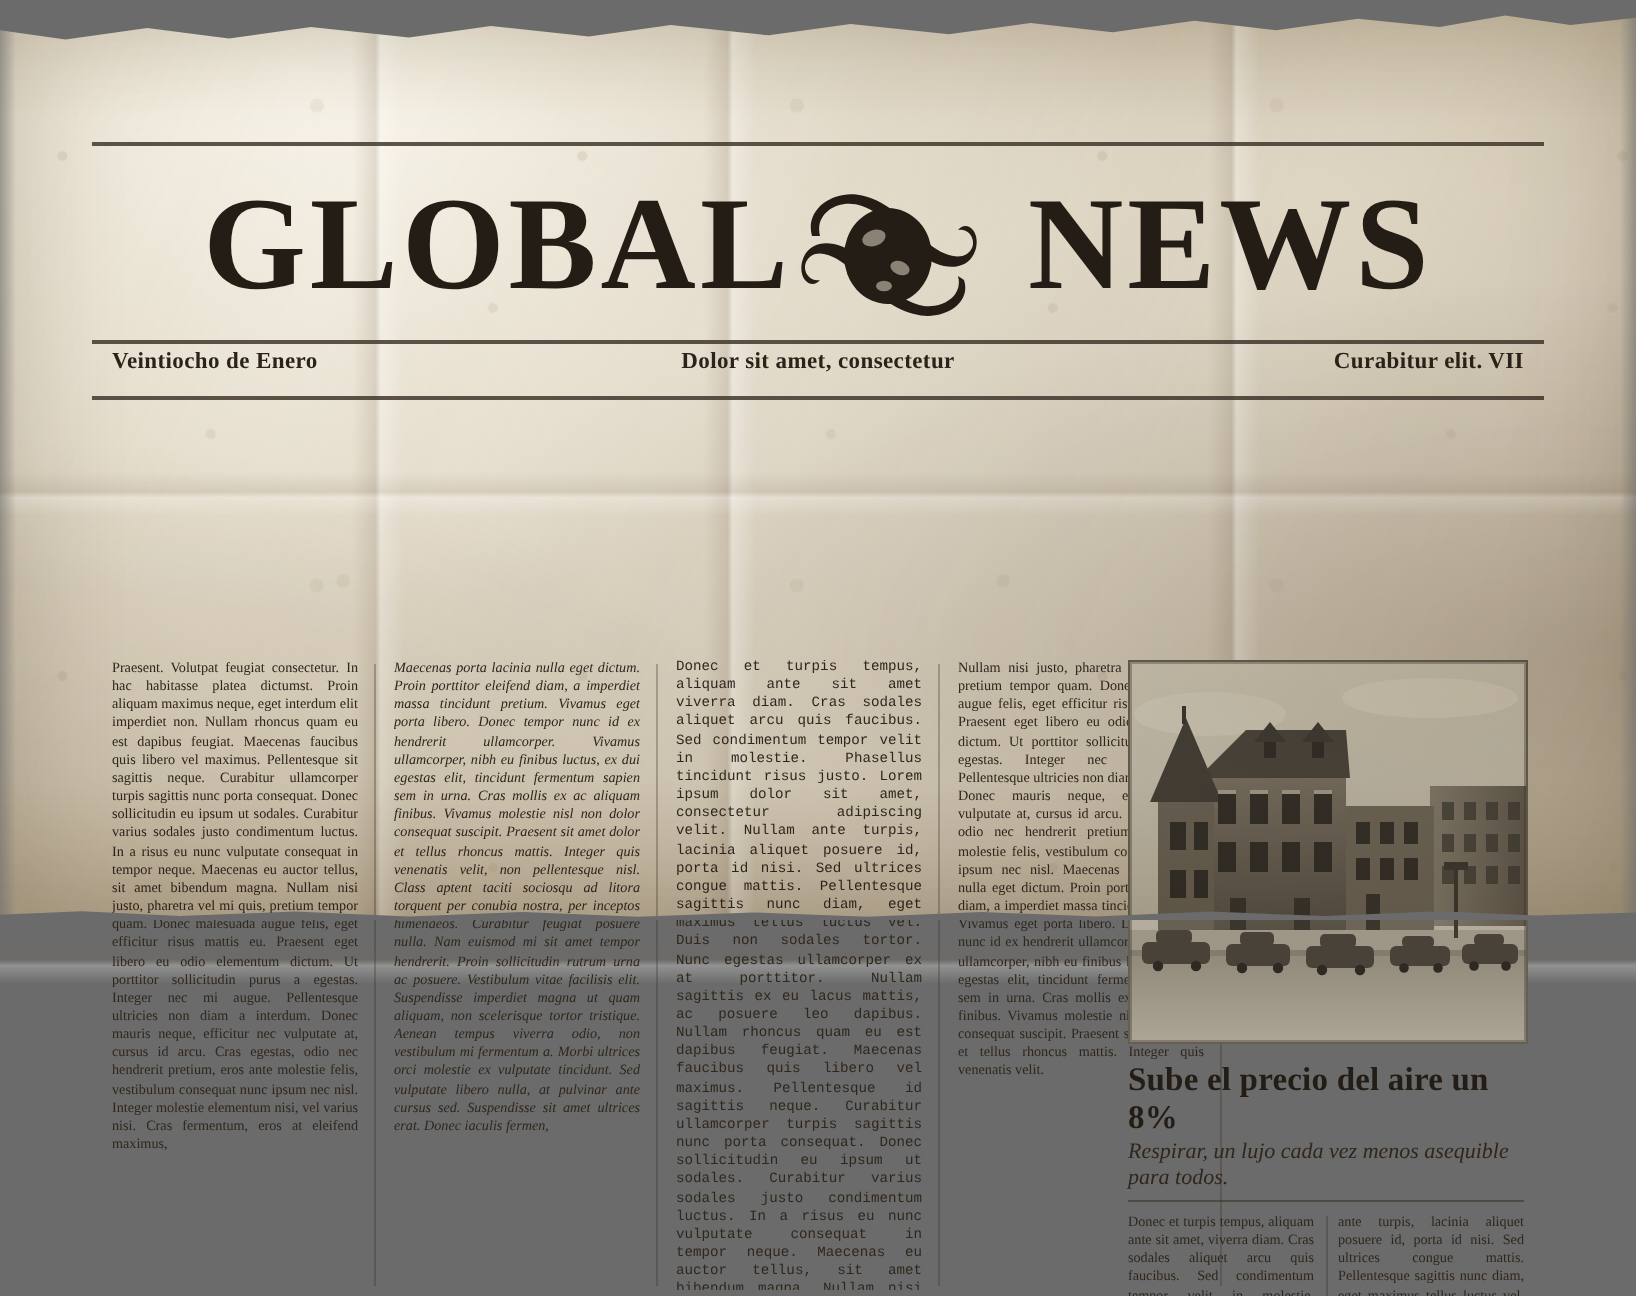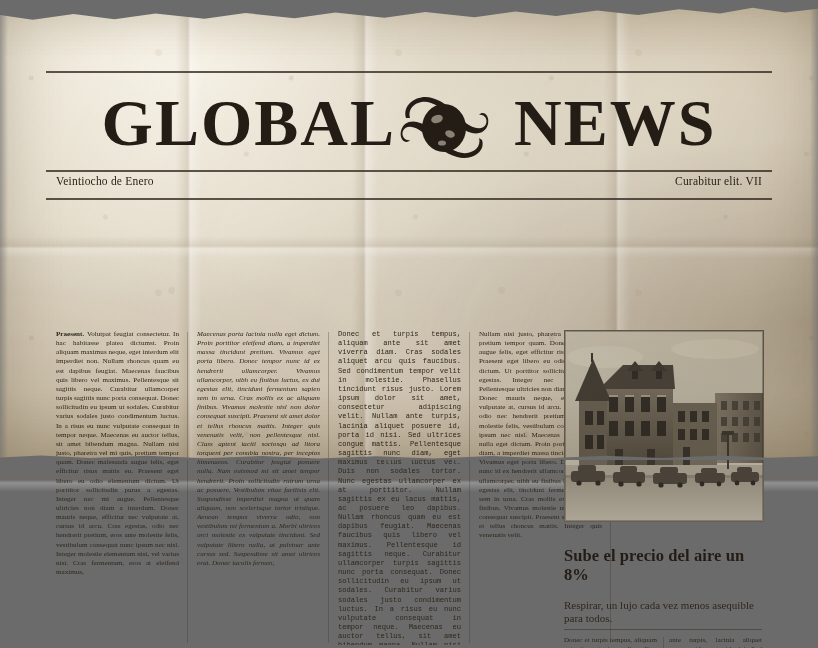--- a/index.html
+++ b/index.html
@@ -120,21 +120,21 @@
     left: 398px;
     top: 88px;
     width: 92px;
     height: 72px;
   }
 
   .dateline {
     position: absolute;
     top: 175px;
     font-family: "Liberation Serif", serif;
-    font-weight: normal;
+    font-weight: bold;
     font-size: 11.5px;
     color: #2b2319;
     letter-spacing: 0.2px;
   }
   #dateline-left { left: 56px; }
   #dateline-center { left: 0; right: 0; text-align: center; }
   #dateline-right { right: 56px; }
 
   
   #columns {
@@ -156,21 +156,21 @@
     overflow: hidden;
     height: 315px;
     -webkit-hyphens: auto;
     hyphens: auto;
   }
   #col1 { left: 0; }
   #col2 { left: 141px; font-style: italic; }
   #col3 { left: 282px; font-family: Liberation Mono, monospace; }
   #col4 { left: 423px; height: 315px; }
   .col .lead {
-    font-weight: bold;
+    font-weight: normal;
   }
 
   .col-rule {
     position: absolute;
     top: 2px;
     width: 0;
     height: 311px;
     border-left: 1px solid rgba(58,48,38,0.30);
   }
 
@@ -185,31 +185,32 @@
     position: relative;
     width: 198px;
     height: 190px;
     overflow: hidden;
     border: 1px solid rgba(50,42,33,0.5);
     background: #9a927f;
   }
   #photo svg { display: block; }
 
   #feature-headline {
-    margin-top: 24px;
+    margin-top: 8px;
     font-family: "Liberation Serif", serif;
     font-weight: bold;
     font-size: 16.5px;
     color: #241d16;
     letter-spacing: 0.1px;
     line-height: 19px;
   }
   #feature-sub {
-    margin-top: 15px;
-    font-family: "Liberation Serif", serif;
+    margin-top: 2px;
+    font-family: "Liberation Serif", serif;
+    font-style: italic;
     font-size: 11px;
     color: #2f271d;
     line-height: 13px;
     border-bottom: 1px solid rgba(58,48,38,0.55);
     padding-bottom: 4px;
   }
   #feature-cols {
     position: relative;
     margin-top: 6px;
     height: 88px;
@@ -277,20 +278,21 @@
           <ellipse cx="39" cy="31" rx="6" ry="4" transform="rotate(-18 39 31)"></ellipse>
           <ellipse cx="52" cy="46" rx="5" ry="3.4" transform="rotate(22 52 46)"></ellipse>
           <ellipse cx="44" cy="55" rx="4" ry="2.6"></ellipse>
         </g>
       </svg>
     </div>
 
     <div class="rule" id="rule-mid"></div>
 
     <div class="dateline" id="dateline-left">Veintiocho de Enero</div>
+    <div class="dateline" id="dateline-center">Dolor sit amet, consectetur</div>
     <div class="dateline" id="dateline-right">Curabitur elit. VII</div>
 
     <div class="rule" id="rule-bot"></div>
 
     <div id="columns">
       <div class="col-rule" style="left:131px;"></div>
       <div class="col-rule" style="left:272px;"></div>
       <div class="col-rule" style="left:413px;"></div>
       <div class="col-rule" style="left:554px;"></div>
 

